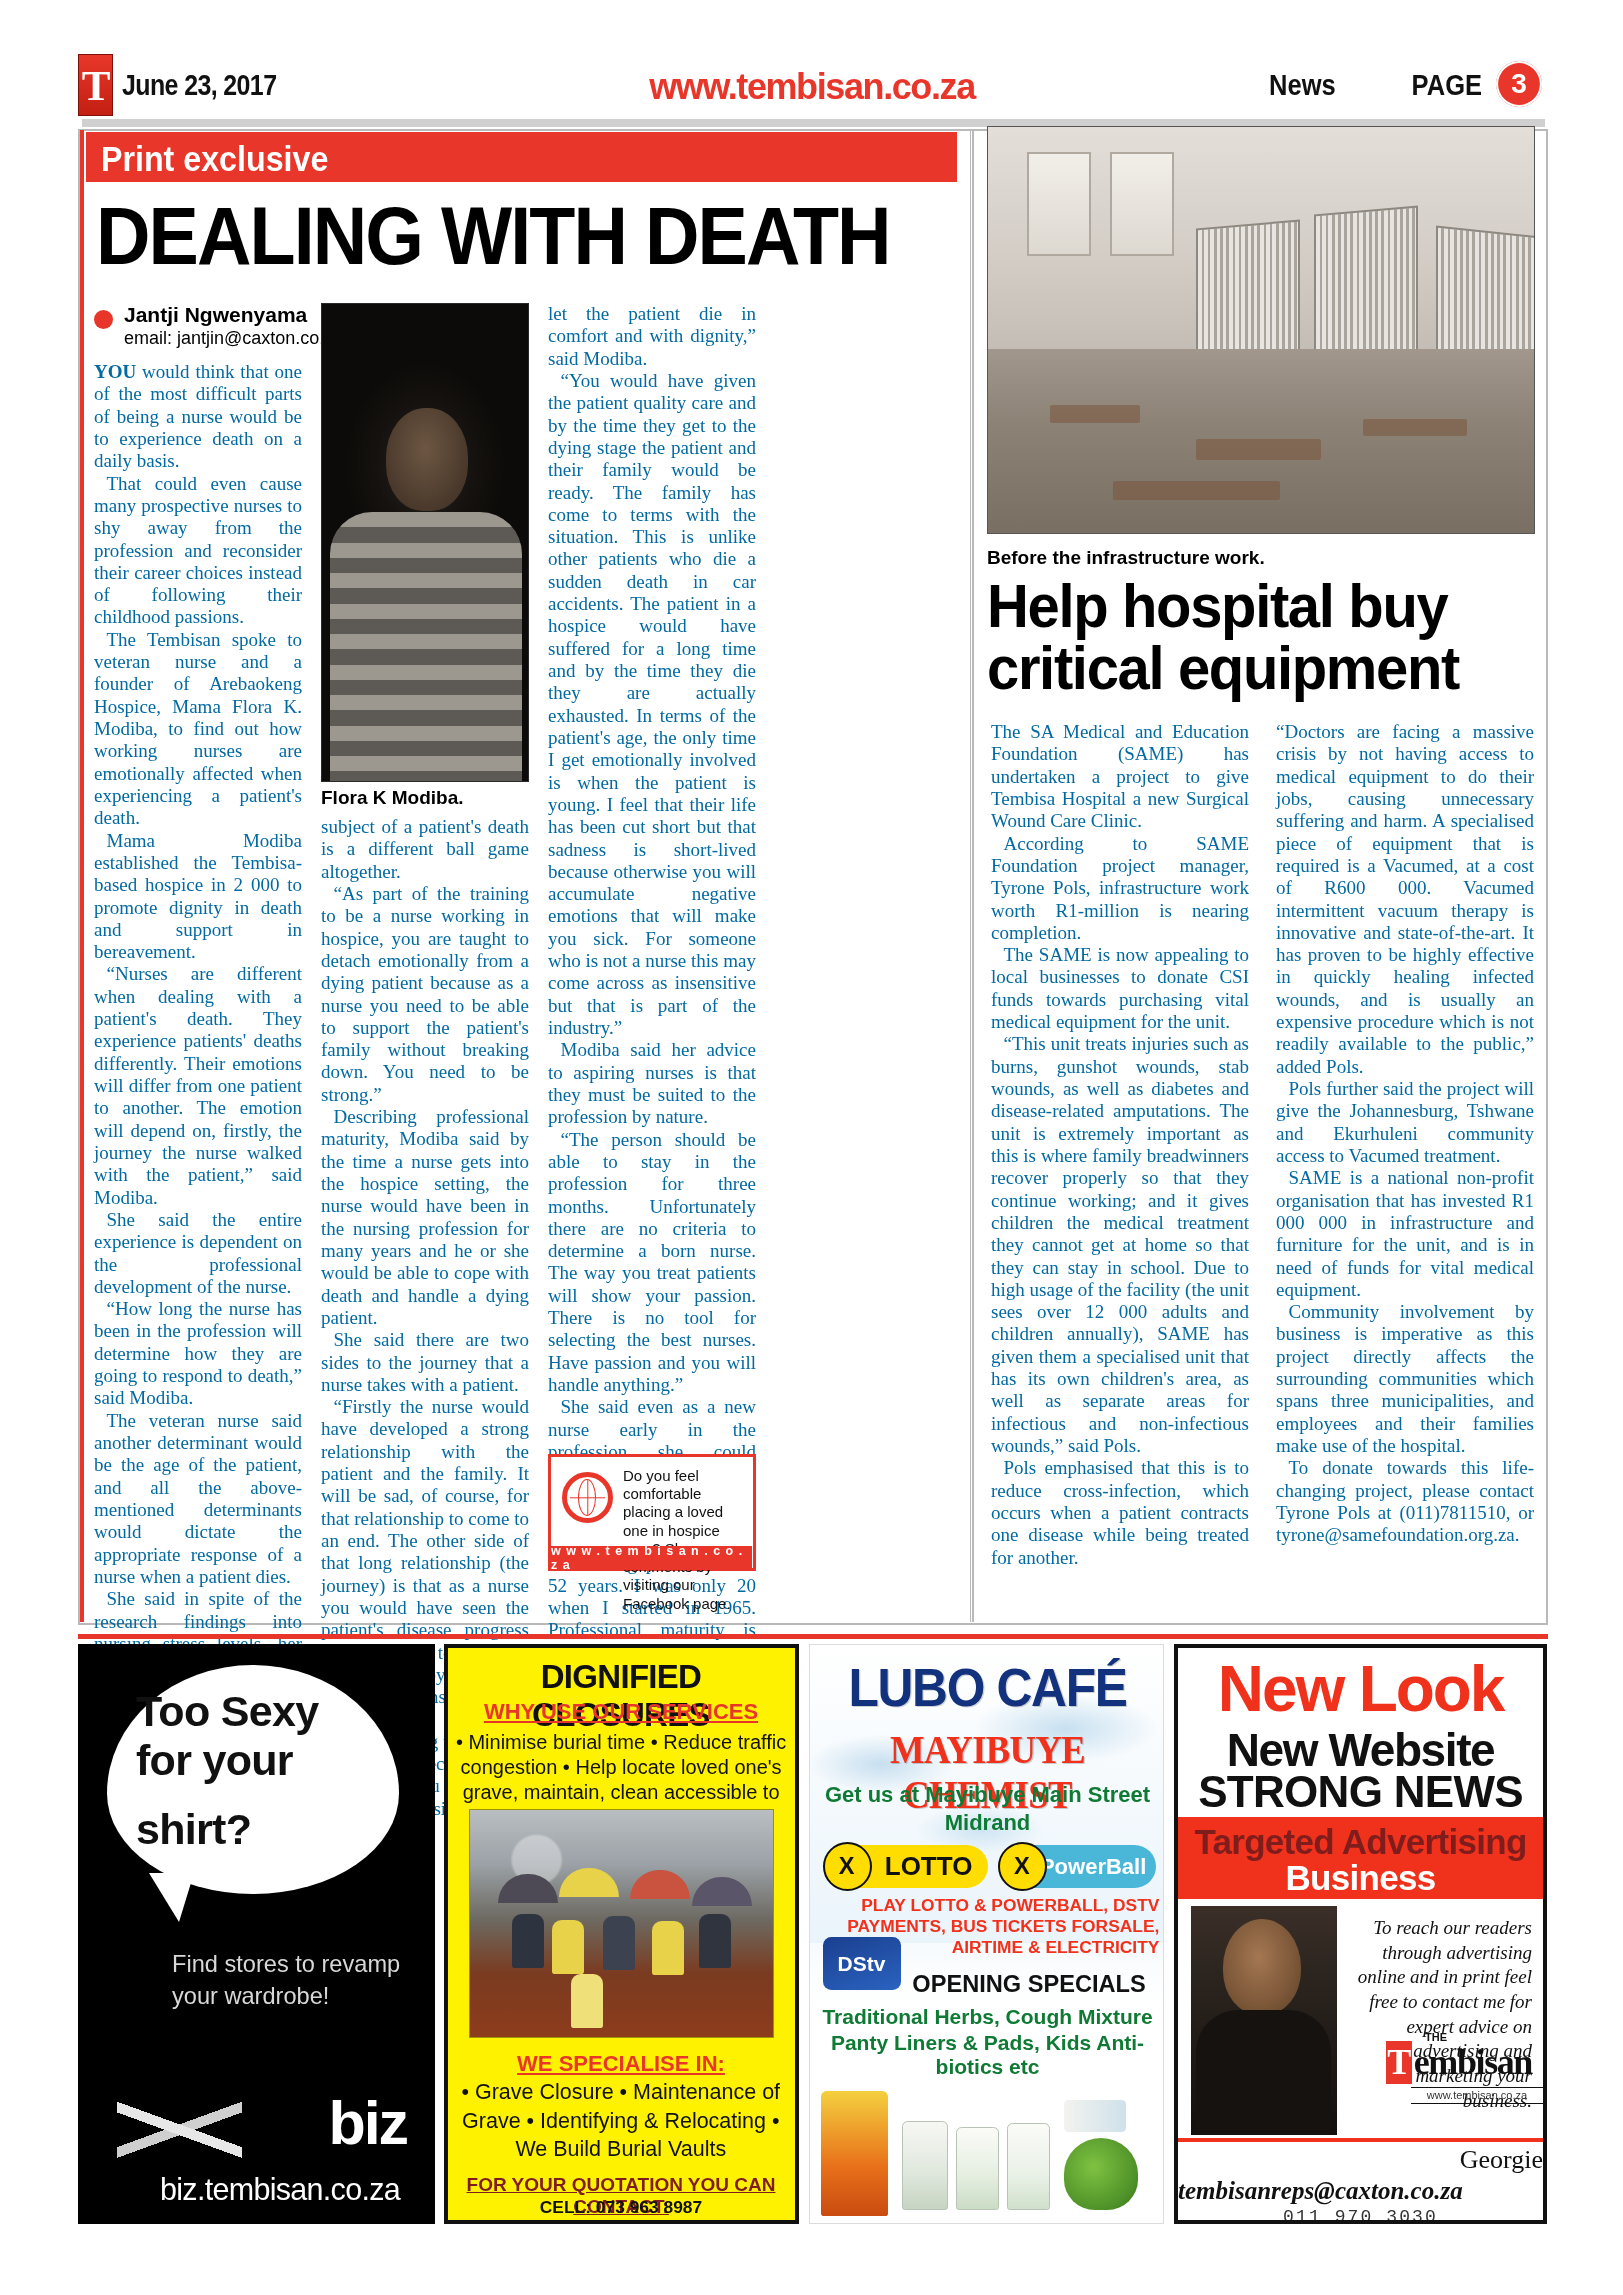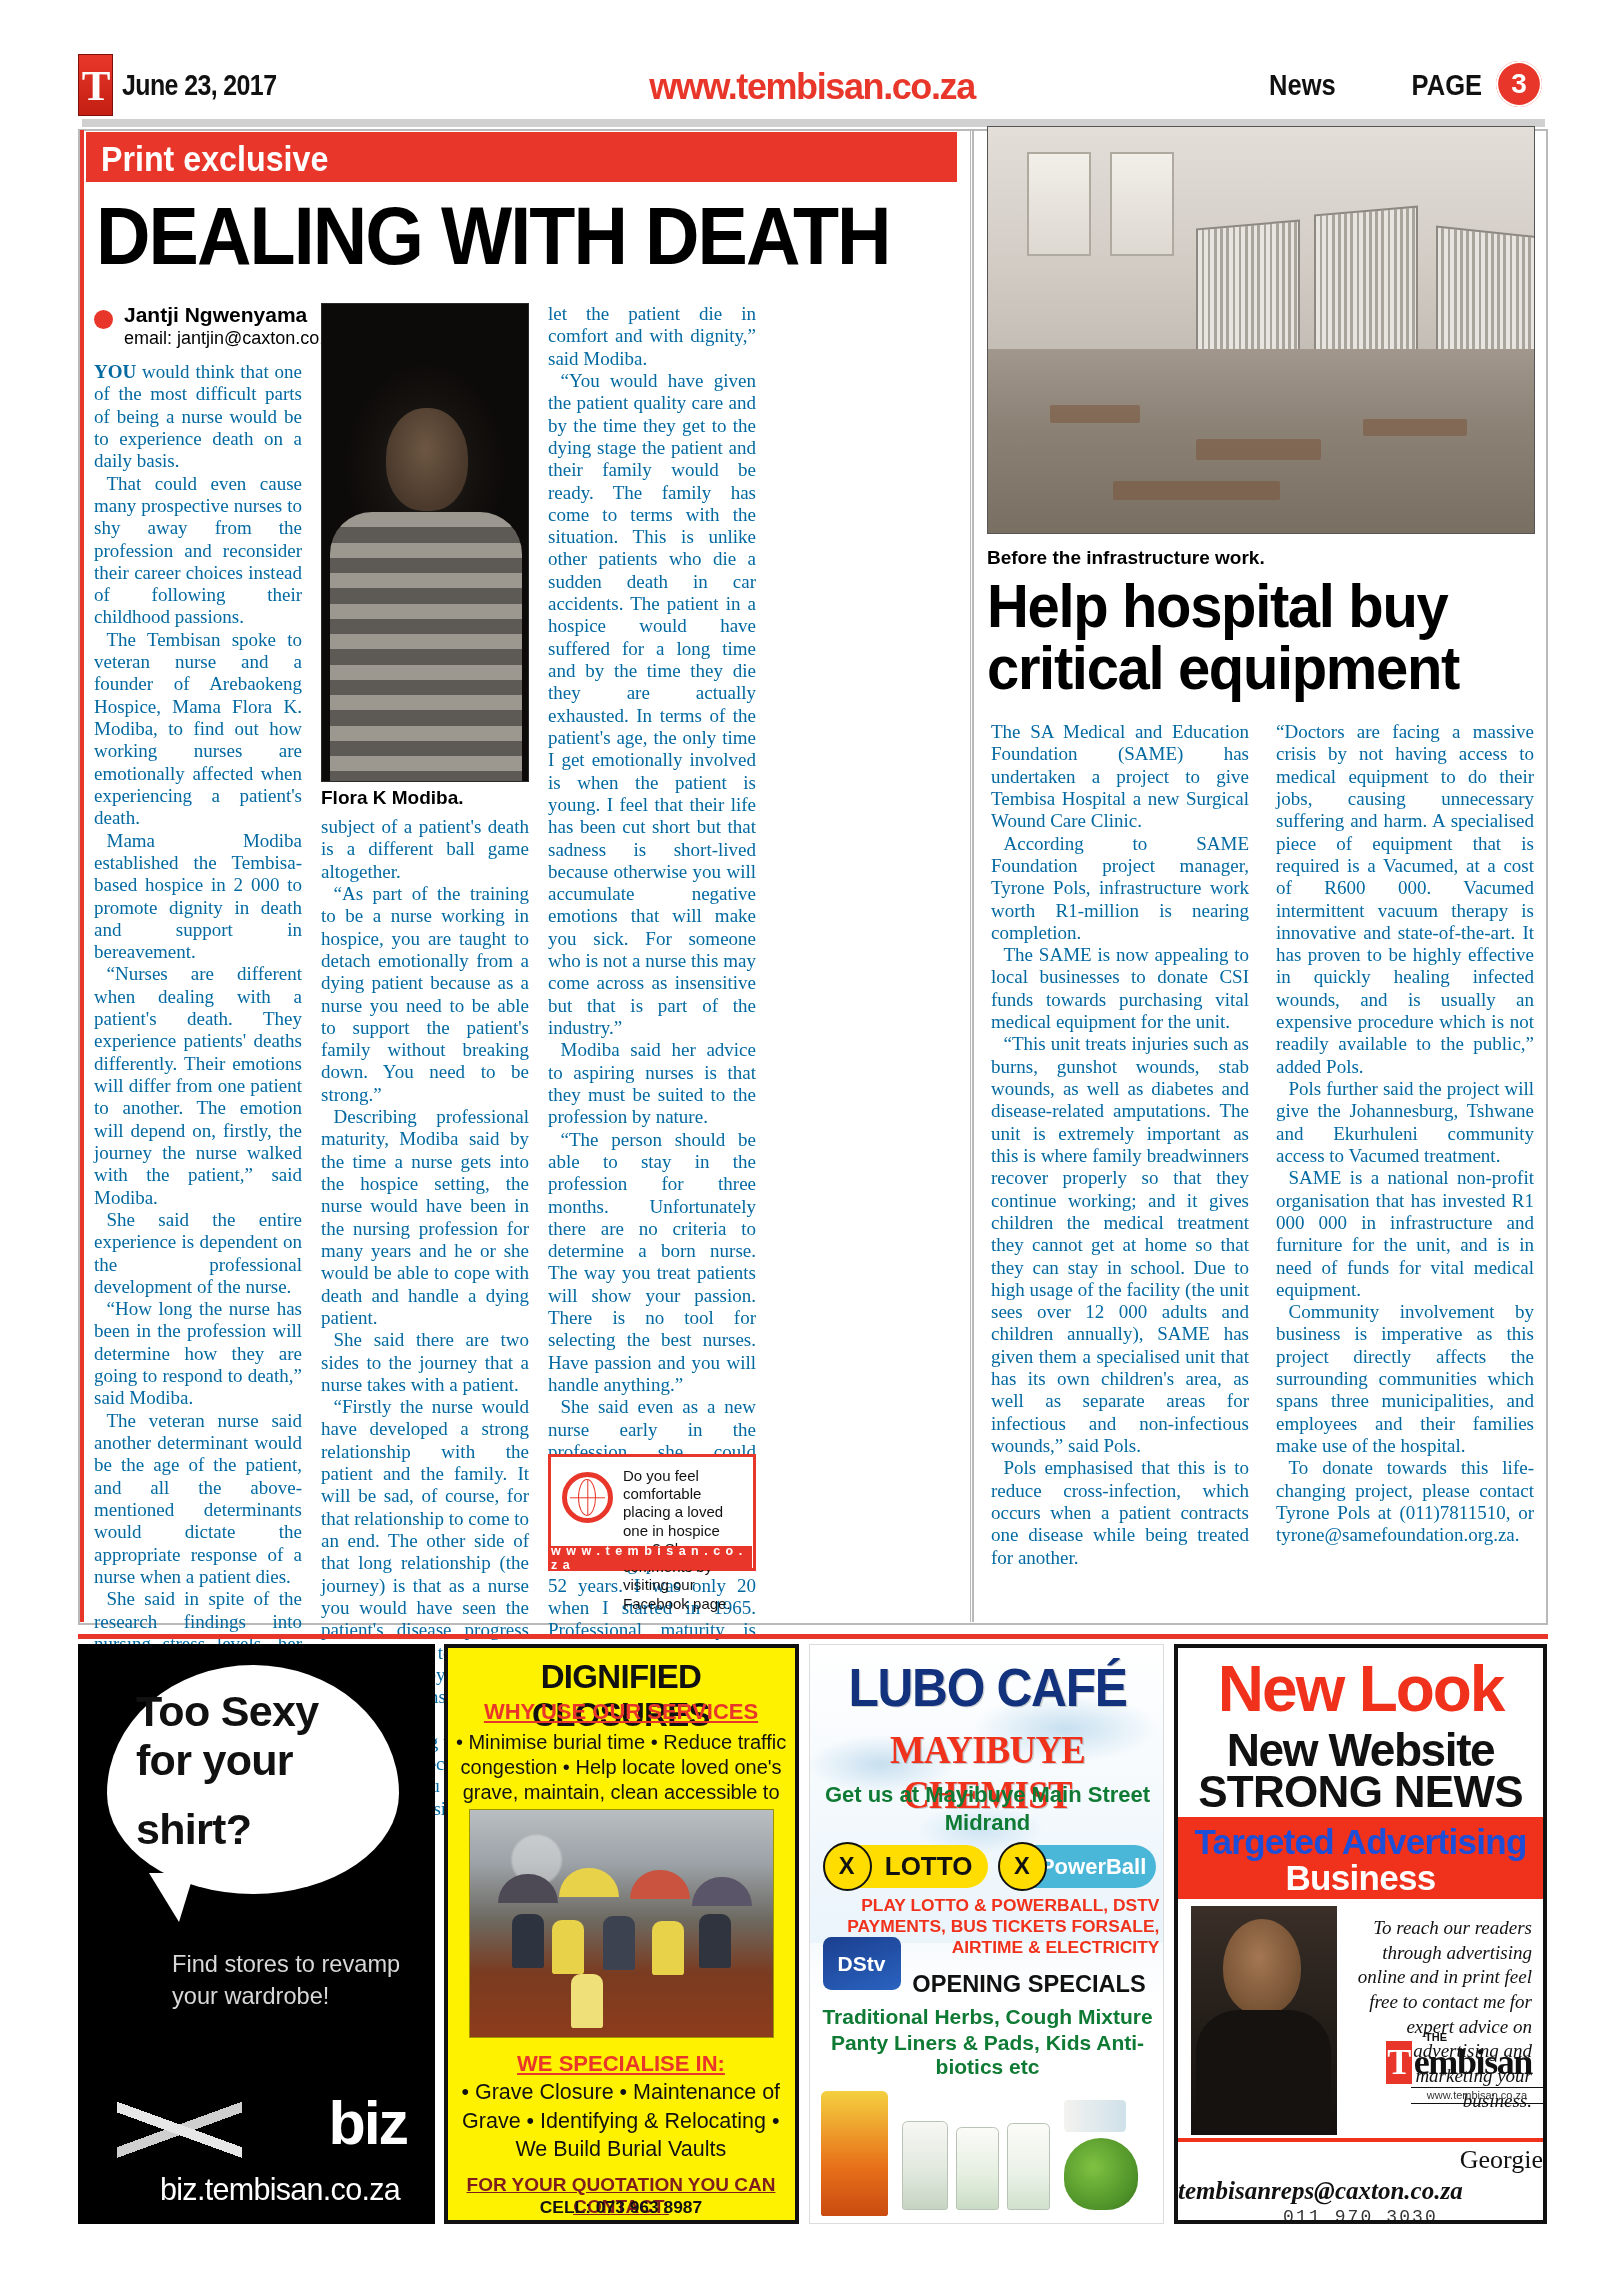--- a/index.html
+++ b/index.html
@@ -452,21 +452,21 @@
     font-family:"Liberation Sans",sans-serif;
     font-weight:bold; font-size:44px; color:#111; letter-spacing:-0.7px;
   }
   .ad4-redband{
     position:absolute; left:0; top:169px; width:365px; height:82px;
     background:#f0321c;
   }
   .ad4-targeted{
     position:absolute; left:0; top:174px; width:365px; text-align:center;
     font-family:"Liberation Sans",sans-serif;
-    font-weight:bold; font-size:35px; color:#1d4ed8; letter-spacing:-0.7px;
+    font-weight:bold; font-size:35px; color:#7f1d1d; letter-spacing:-0.7px;
   }
   .ad4-bizopp{
     position:absolute; left:0; top:210px; width:365px; text-align:center;
     font-family:"Liberation Sans",sans-serif;
     font-weight:bold; font-size:35px; color:#fff; letter-spacing:-0.7px;
   }
   .ad4-portrait{
     position:absolute; left:12.5px; top:258px; width:146px; height:229px;
     background:linear-gradient(180deg,#3b2f28 0%,#2a231e 34%,#14100d 100%);
     overflow:hidden;

